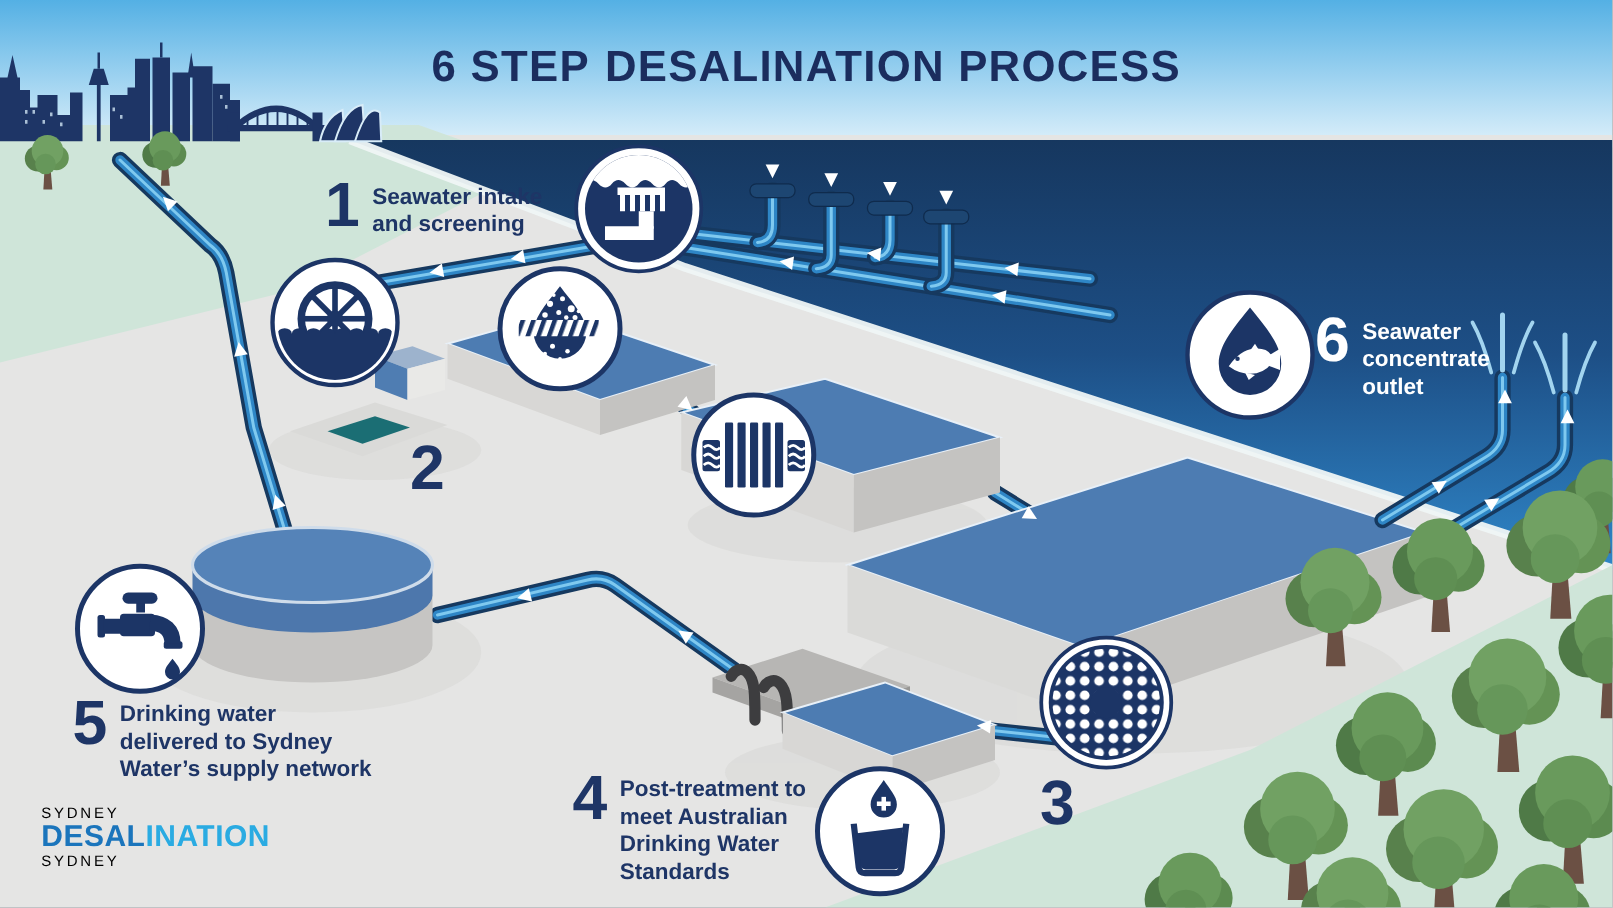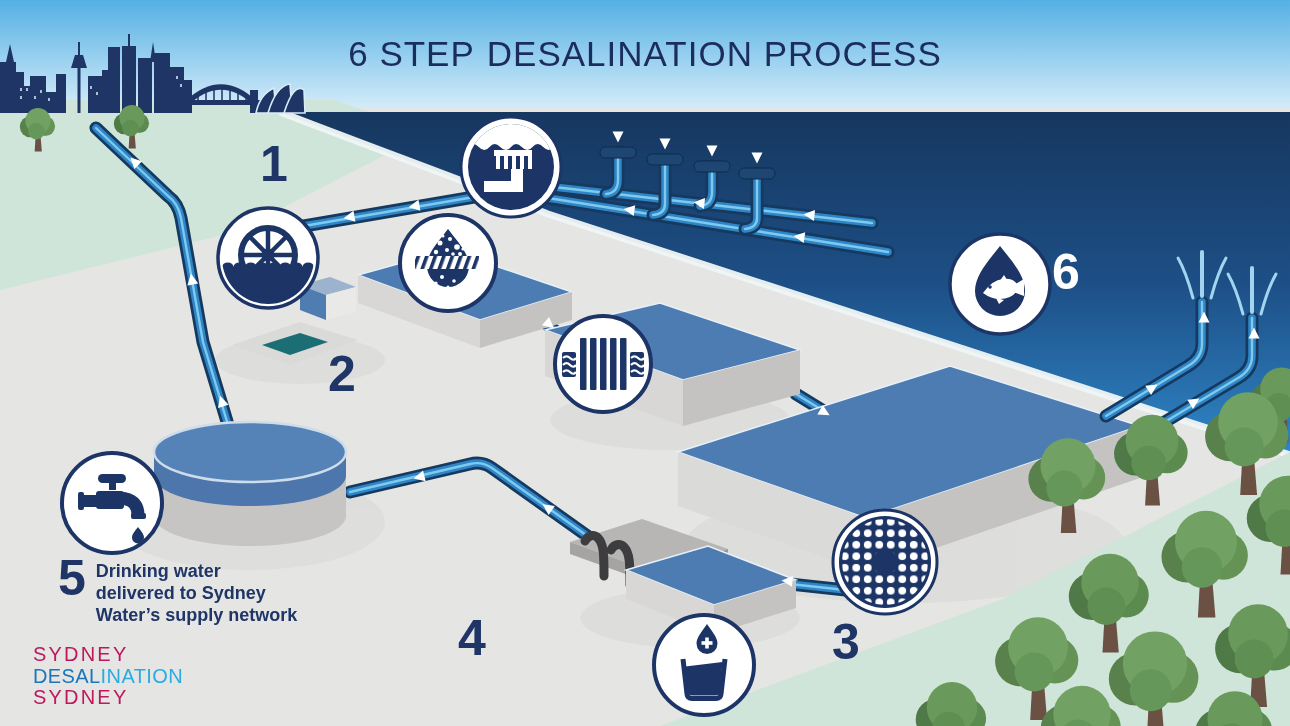--- a/index.html
+++ b/index.html
@@ -4,34 +4,34 @@
 <style>
   html,body{margin:0;padding:0;background:#9aa0a6;}
   .stage{position:relative;width:1290px;height:726px;overflow:hidden;
          font-family:"Liberation Sans",sans-serif;background:#e5e5e4;}
   .stage svg{position:absolute;left:0;top:0;}
   .p1{stroke:#16395f;stroke-width:13;fill:none;stroke-linecap:round;stroke-linejoin:round;}
   .p2{stroke:#2e86c6;stroke-width:7.5;fill:none;stroke-linecap:round;stroke-linejoin:round;}
   .p3{stroke:#7fc9ef;stroke-width:2.4;fill:none;stroke-linecap:round;stroke-linejoin:round;}
   .title{position:absolute;top:34px;left:0;width:100%;text-align:center;
          color:#1b2d5e;font-size:35px;letter-spacing:1px;white-space:nowrap;}
-  .title .t-light{font-weight:400;}
-  .title .t-bold{font-weight:400;margin-left:12px;}
+  .title .t-light{font-weight:700;}
+  .title .t-bold{font-weight:700;margin-left:12px;}
   .step{position:absolute;display:flex;align-items:flex-start;color:#1e3566;}
   .step-number{font-size:50px;font-weight:800;line-height:.9;margin-right:10px;}
   .step-text{font-size:18px;font-weight:700;line-height:1.22;white-space:pre-line;padding-top:5px;}
   .step1{left:260px;top:142px;}
   .step2{left:328px;top:352px;}
   .step3{left:832px;top:620px;}
   .step4{left:458px;top:616px;}
   .step5{left:58px;top:556px;}
   .step6{left:1052px;top:250px;color:#ffffff;}
   .logo{position:absolute;left:33px;top:644px;line-height:1.08;}
-  .logo-thin{font-size:20px;font-weight:400;letter-spacing:2.2px;color:#be185d;}
-  .logo-bold{font-size:20px;font-weight:400;letter-spacing:.4px;}
+  .logo-thin{font-size:12px;font-weight:400;letter-spacing:2.2px;color:#000000;}
+  .logo-bold{font-size:24px;font-weight:700;letter-spacing:.4px;}
   .logo-bold .lb1{color:#1b75bc;}
   .logo-bold .lb2{color:#2aabe2;}
 </style>
 </head>
 <body>
 
 <div class="stage">
 
 <svg width="1290" height="726" viewBox="0 0 1290 726">
   <defs>
@@ -428,38 +428,47 @@
     <use href="#treeB" transform="translate(1235,726) scale(1.2)"></use>
   </g>
 </svg>
 
   <div class="title">
     <span class="t-light">6 STEP</span><span class="t-bold">DESALINATION PROCESS</span>
   </div>
 
   <div class="step step1">
     <span class="step-number">1</span>
+    <span class="step-text">Seawater intake
+and screening</span>
   </div>
   <div class="step step2">
     <span class="step-number">2</span>
   </div>
   <div class="step step3">
     <span class="step-number">3</span>
   </div>
   <div class="step step4">
     <span class="step-number">4</span>
+    <span class="step-text">Post-treatment to
+meet Australian
+Drinking Water
+Standards</span>
   </div>
   <div class="step step5">
     <span class="step-number">5</span>
     <span class="step-text">Drinking water
 delivered to Sydney
 Water’s supply network</span>
   </div>
   <div class="step step6">
     <span class="step-number">6</span>
+    <span class="step-text">Seawater
+concentrate
+outlet</span>
   </div>
 
   <div class="logo">
     <div class="logo-thin">SYDNEY</div>
     <div class="logo-bold"><span class="lb1">DESAL</span><span class="lb2">INATION</span></div>
     <div class="logo-thin">SYDNEY</div>
   </div>
 
 </div>
 

